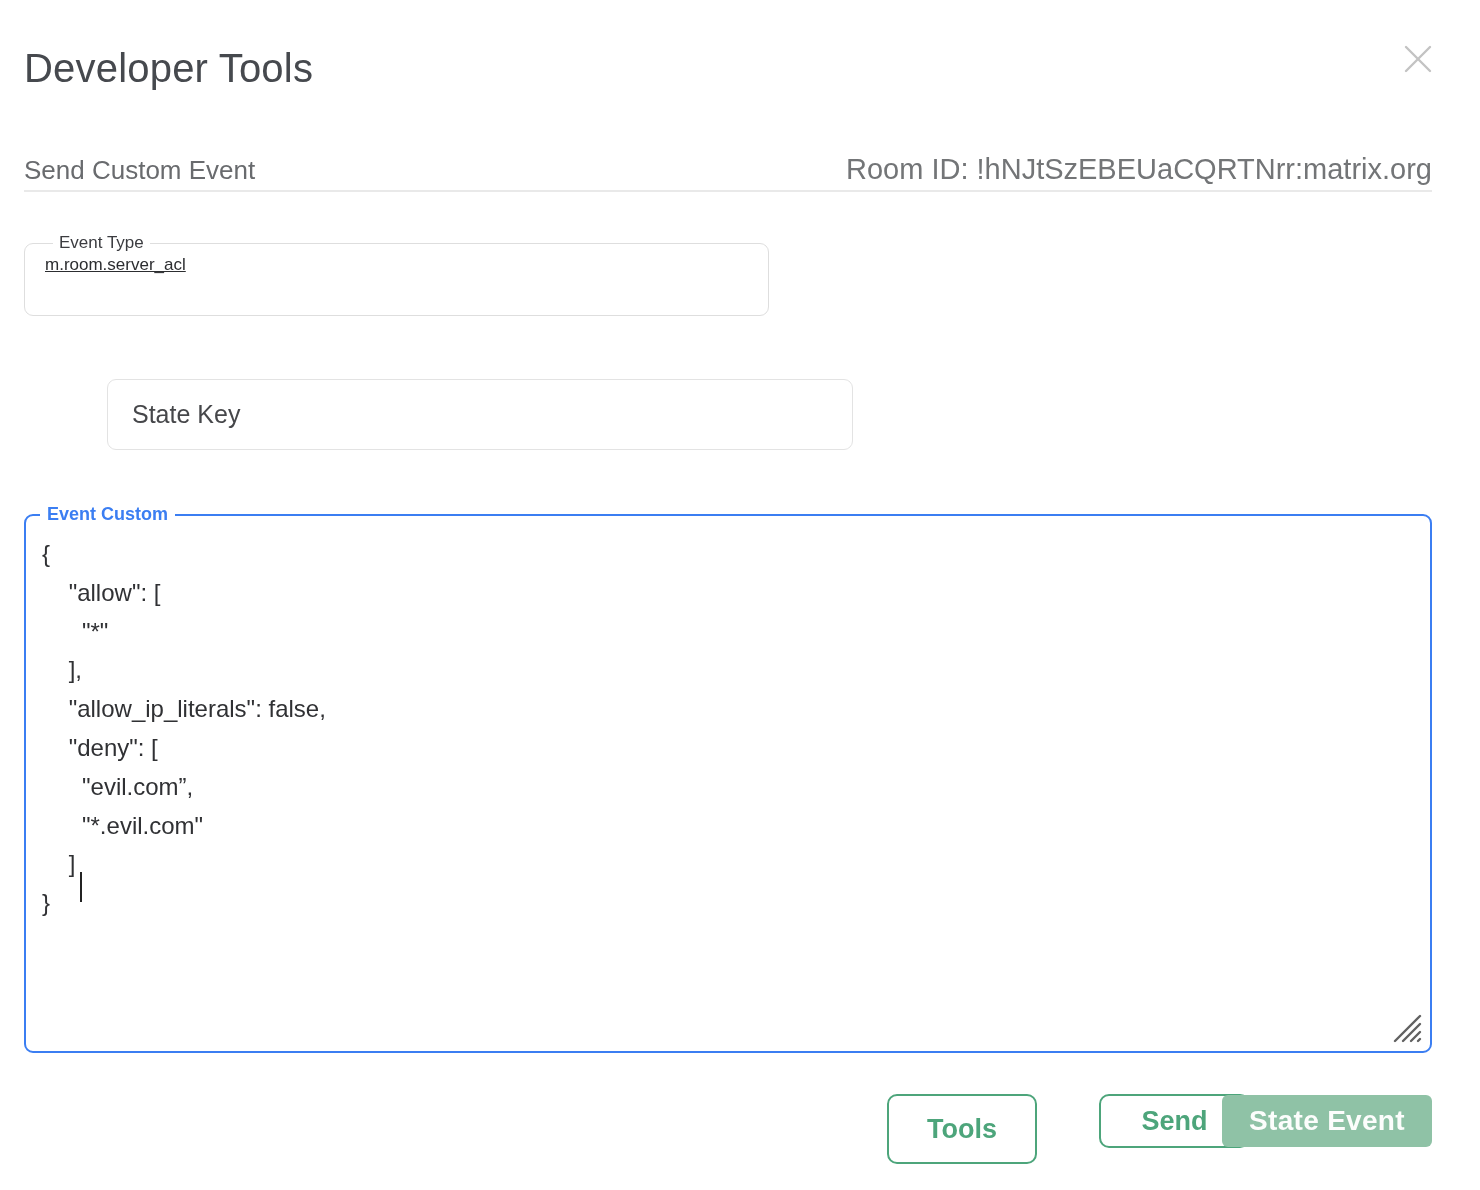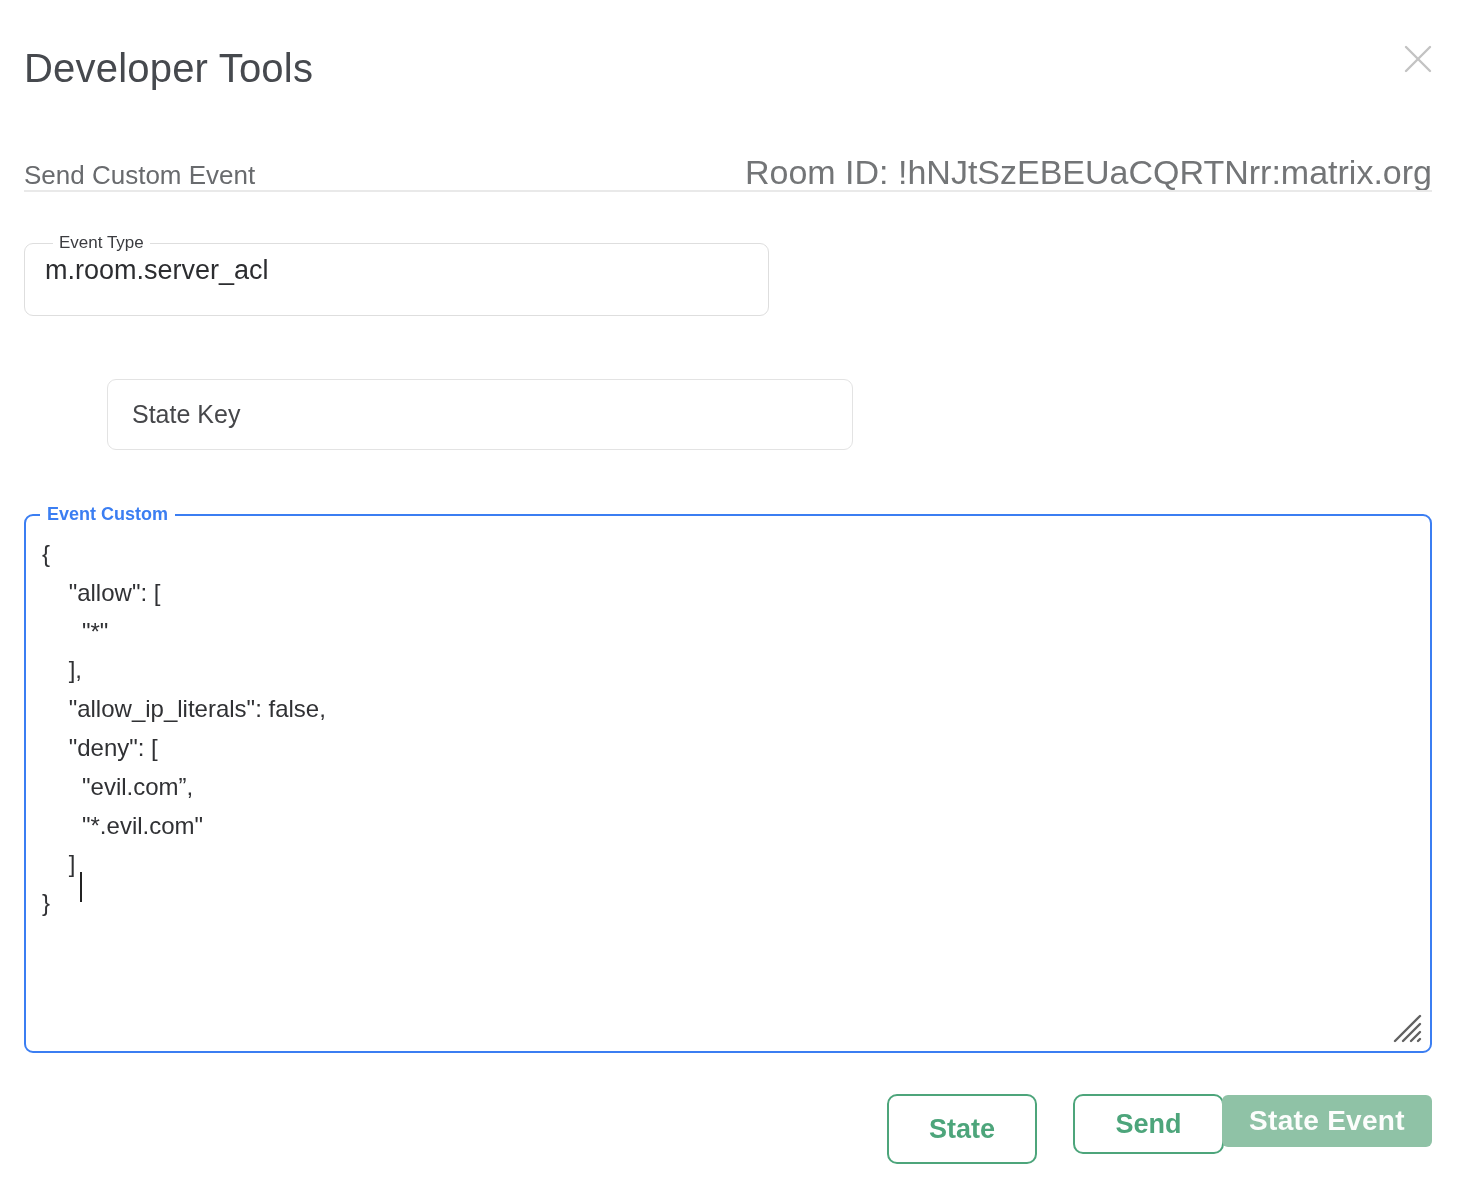--- a/index.html
+++ b/index.html
@@ -16,42 +16,42 @@
   .close-btn {
     position: absolute; left: 1398px; top: 28px; width: 40px; height: 40px;
     background: transparent; border: none; cursor: pointer; padding: 0;
   }
 
   .subheader {
     position: absolute; left: 24px; top: 141px; width: 1408px;
     display: flex; justify-content: space-between; align-items: baseline;
   }
   .section-title { font-size: 26px; color: #696b6e; }
-  .room-id { font-size: 34px; color: #737577; }
+  .room-id { font-size: 29px; color: #737577; }
 
   .divider {
     position: absolute; left: 24px; top: 178px; width: 1408px; height: 2px;
     background: #e9e9e9;
   }
 
   fieldset { border: none; min-width: 0; }
 
   .event-type-field {
     position: absolute; left: 24px; top: 221px; width: 745px; height: 83px;
     border: 1.5px solid #dedede; border-radius: 9px; padding: 0 16px;
   }
   .event-type-field legend {
     margin-left: 12px; padding: 0 6px;
     font-size: 17px; color: #3b3c40;
   }
   .event-type-field input {
     border: none; outline: none; background: transparent;
     width: 100%; padding: 2px 0 0 4px;
     font-family: "Liberation Sans", sans-serif;
-    font-size: 27px; color: #2c2d30;
+    font-size: 17px; color: #2c2d30; text-decoration: underline;
   }
 
   .state-key-input {
     position: absolute; left: 107px; top: 367px; width: 746px; height: 71px;
     border: 1.5px solid #e3e3e3; border-radius: 9px;
     padding: 0 0 0 24px; outline: none;
     font-family: "Liberation Sans", sans-serif;
     font-size: 25px; color: #46474a; background: #fff;
   }
   .state-key-input::placeholder { color: #46474a; opacity: 1; }
@@ -81,21 +81,21 @@
   .btn {
     position: absolute; cursor: pointer;
     font-family: "Liberation Sans", sans-serif;
     display: flex; align-items: center; justify-content: center;
   }
   .btn-outline {
     background: #fff; border: 2px solid #4da57b; border-radius: 10px;
     color: #4da57b; font-size: 27px; font-weight: 600;
   }
   .btn-back { left: 887px; top: 1082px; width: 150px; height: 70px; }
-  .btn-send { left: 1073px; top: 1082px; width: 151px; height: 60px; }
+  .btn-send { left: 1099px; top: 1082px; width: 151px; height: 54px; }
   .btn-filled {
     left: 1222px; top: 1083px; width: 210px; height: 52px;
     background: #8fc2a6; border: none; border-radius: 6px;
     color: #fcfdfc; font-size: 28px; font-weight: 700; letter-spacing: 0.3px;
   }
 </style>
 </head>
 <body>
 
 <div class="stage">
@@ -137,17 +137,17 @@
 }</pre>
     <div class="caret"></div>
     <svg class="resize-grip" width="30" height="30" viewBox="0 0 30 30">
       <line x1="2" y1="27" x2="27" y2="2" stroke="#616161" stroke-width="2.4" stroke-linecap="round"></line>
       <line x1="10" y1="27" x2="27" y2="10" stroke="#616161" stroke-width="2.4" stroke-linecap="round"></line>
       <line x1="18" y1="27" x2="27" y2="18" stroke="#616161" stroke-width="2.4" stroke-linecap="round"></line>
       <line x1="25" y1="27" x2="27" y2="25" stroke="#616161" stroke-width="2.4" stroke-linecap="round"></line>
     </svg>
   </fieldset>
 
-  <button class="btn btn-outline btn-back">State</button>
+  <button class="btn btn-outline btn-back">Tools</button>
   <button class="btn btn-outline btn-send">Send</button>
   <button class="btn btn-filled">State Event</button>
 
 </div>
 
 </body></html>

